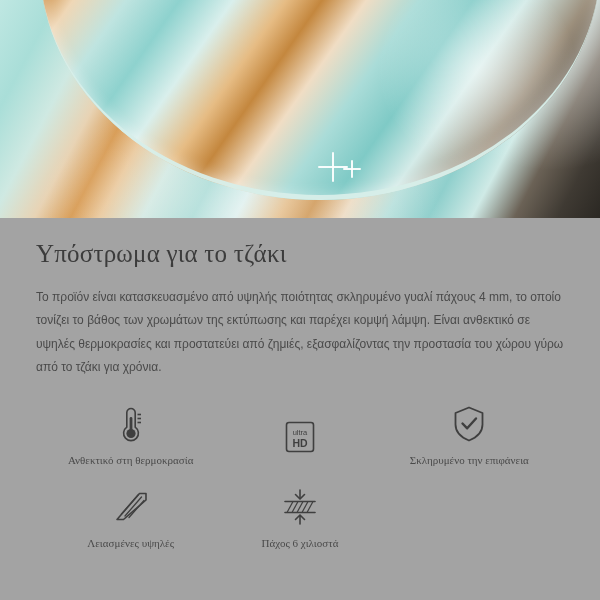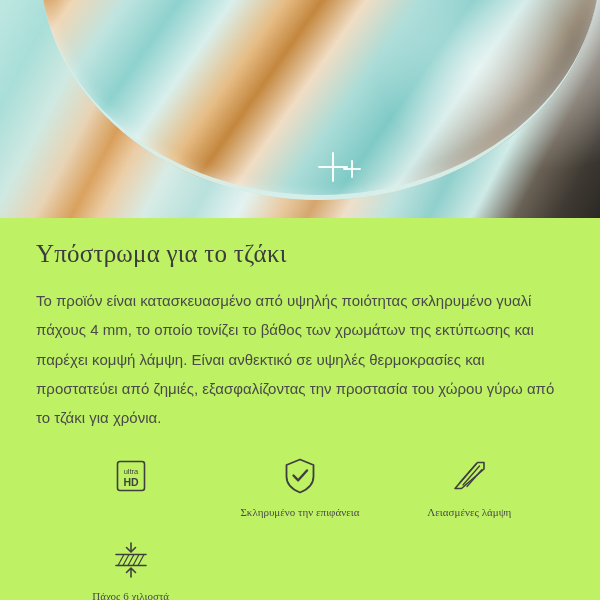--- a/index.html
+++ b/index.html
@@ -10,21 +10,21 @@
     width: 600px;
     height: 600px;
     overflow: hidden;
     background: #ffffff;
     font-family: "Liberation Sans", sans-serif;
   }
   .page {
     position: relative;
     width: 600px;
     height: 600px;
-    background: #bef264;
+    background: #a3a3a3;
     overflow: hidden;
   }
 
   
   .hero {
     position: relative;
     width: 600px;
     height: 218px;
     overflow: hidden;
     background: #ffffff;
@@ -140,40 +140,40 @@
     color: #3c3c3c;
     font-weight: 400;
     margin: 0 0 16px 0;
     letter-spacing: 0.2px;
   }
   .headline .line {
     display: block;
   }
   .body-text {
     font-family: "Liberation Sans", sans-serif;
-    font-size: 15px;
+    font-size: 12px;
     line-height: 1.95;
     color: #4a4a4a;
     margin: 0;
     max-width: 535px;
   }
 
   
   .features {
     display: grid;
     grid-template-columns: repeat(3, 1fr);
     row-gap: 6px;
     margin-top: 18px;
     padding: 0 10px;
   }
   .feature {
     display: flex;
     flex-direction: column;
     align-items: center;
-    justify-content: space-between;
+    justify-content: flex-end;
     text-align: center;
     padding: 4px 6px 8px 6px;
   }
   .feature-icon {
     height: 44px;
     display: flex;
     align-items: center;
     justify-content: center;
     margin-bottom: 8px;
   }
@@ -201,20 +201,35 @@
   <div class="content">
 
     <h1 class="headline">
       <span class="line">Υπόστρωμα για το τζάκι</span>
     </h1>
 
     <p class="body-text">Το προϊόν είναι κατασκευασμένο από υψηλής ποιότητας σκληρυμένο γυαλί πάχους 4 mm, το οποίο τονίζει το βάθος των χρωμάτων της εκτύπωσης και παρέχει κομψή λάμψη. Είναι ανθεκτικό σε υψηλές θερμοκρασίες και προστατεύει από ζημιές, εξασφαλίζοντας την προστασία του χώρου γύρω από το τζάκι για χρόνια.</p>
 
     <div class="features">
 
+      <div class="feature">
+        <div class="feature-icon">
+          <svg width="30" height="42" viewBox="0 0 30 42">
+            <g fill="none" stroke="#3f3f3f" stroke-width="1.6">
+              <path d="M15 5.5 a4.2 4.2 0 0 1 4.2 4.2 v14.4 a7.4 7.4 0 1 1 -8.4 0 V9.7 A4.2 4.2 0 0 1 15 5.5 z"></path>
+              <line x1="21.5" y1="11.5" x2="25" y2="11.5"></line>
+              <line x1="21.5" y1="15.5" x2="25" y2="15.5"></line>
+              <line x1="21.5" y1="19.5" x2="25" y2="19.5"></line>
+            </g>
+            <circle cx="15" cy="30.5" r="4.6" fill="#3f3f3f"></circle>
+            <rect x="13.6" y="14" width="2.8" height="14" rx="1.4" fill="#3f3f3f"></rect>
+          </svg>
+        </div>
+        <div class="feature-label">Ανθεκτικό στη θερμοκρασία</div>
+      </div>
 
       <div class="feature">
         <div class="feature-icon">
           <svg width="40" height="36" viewBox="0 0 40 36">
             <rect x="6.5" y="3.5" width="27" height="29" rx="2.5" fill="none" stroke="#3f3f3f" stroke-width="1.6"></rect>
             <text x="20" y="16" text-anchor="middle" font-family="Liberation Sans, sans-serif" font-size="7.5" fill="#3f3f3f">ultra</text>
             <text x="20" y="27.5" text-anchor="middle" font-family="Liberation Sans, sans-serif" font-size="10.5" font-weight="bold" fill="#3f3f3f">HD</text>
           </svg>
         </div>
       </div>
@@ -234,21 +249,21 @@
         <div class="feature-icon">
           <svg width="36" height="34" viewBox="0 0 36 34">
             <path d="M4 29.5 L26.5 3.5 L33 3.5 L33 10 L10.5 29.5 Z" fill="none" stroke="#3f3f3f" stroke-width="1.6" stroke-linejoin="round"></path>
             <g stroke="#3f3f3f" stroke-width="1.3" stroke-linecap="round">
               <line x1="12" y1="26" x2="28.5" y2="7"></line>
               <line x1="16" y1="27.5" x2="31" y2="10.5"></line>
               <line x1="8.5" y1="24" x2="25" y2="5"></line>
             </g>
           </svg>
         </div>
-        <div class="feature-label">Λειασμένες λάμψη</div>
+        <div class="feature-label">Λειασμένες υψηλές</div>
       </div>
 
       <div class="feature">
         <div class="feature-icon">
           <svg width="40" height="40" viewBox="0 0 40 40">
             <g stroke="#3f3f3f" stroke-width="1.6" stroke-linecap="round" stroke-linejoin="round" fill="none">
               <line x1="20" y1="3" x2="20" y2="11.5"></line>
               <polyline points="15.5,7.5 20,12 24.5,7.5"></polyline>
               <line x1="20" y1="37" x2="20" y2="28.5"></line>
               <polyline points="15.5,32.5 20,28 24.5,32.5"></polyline>

